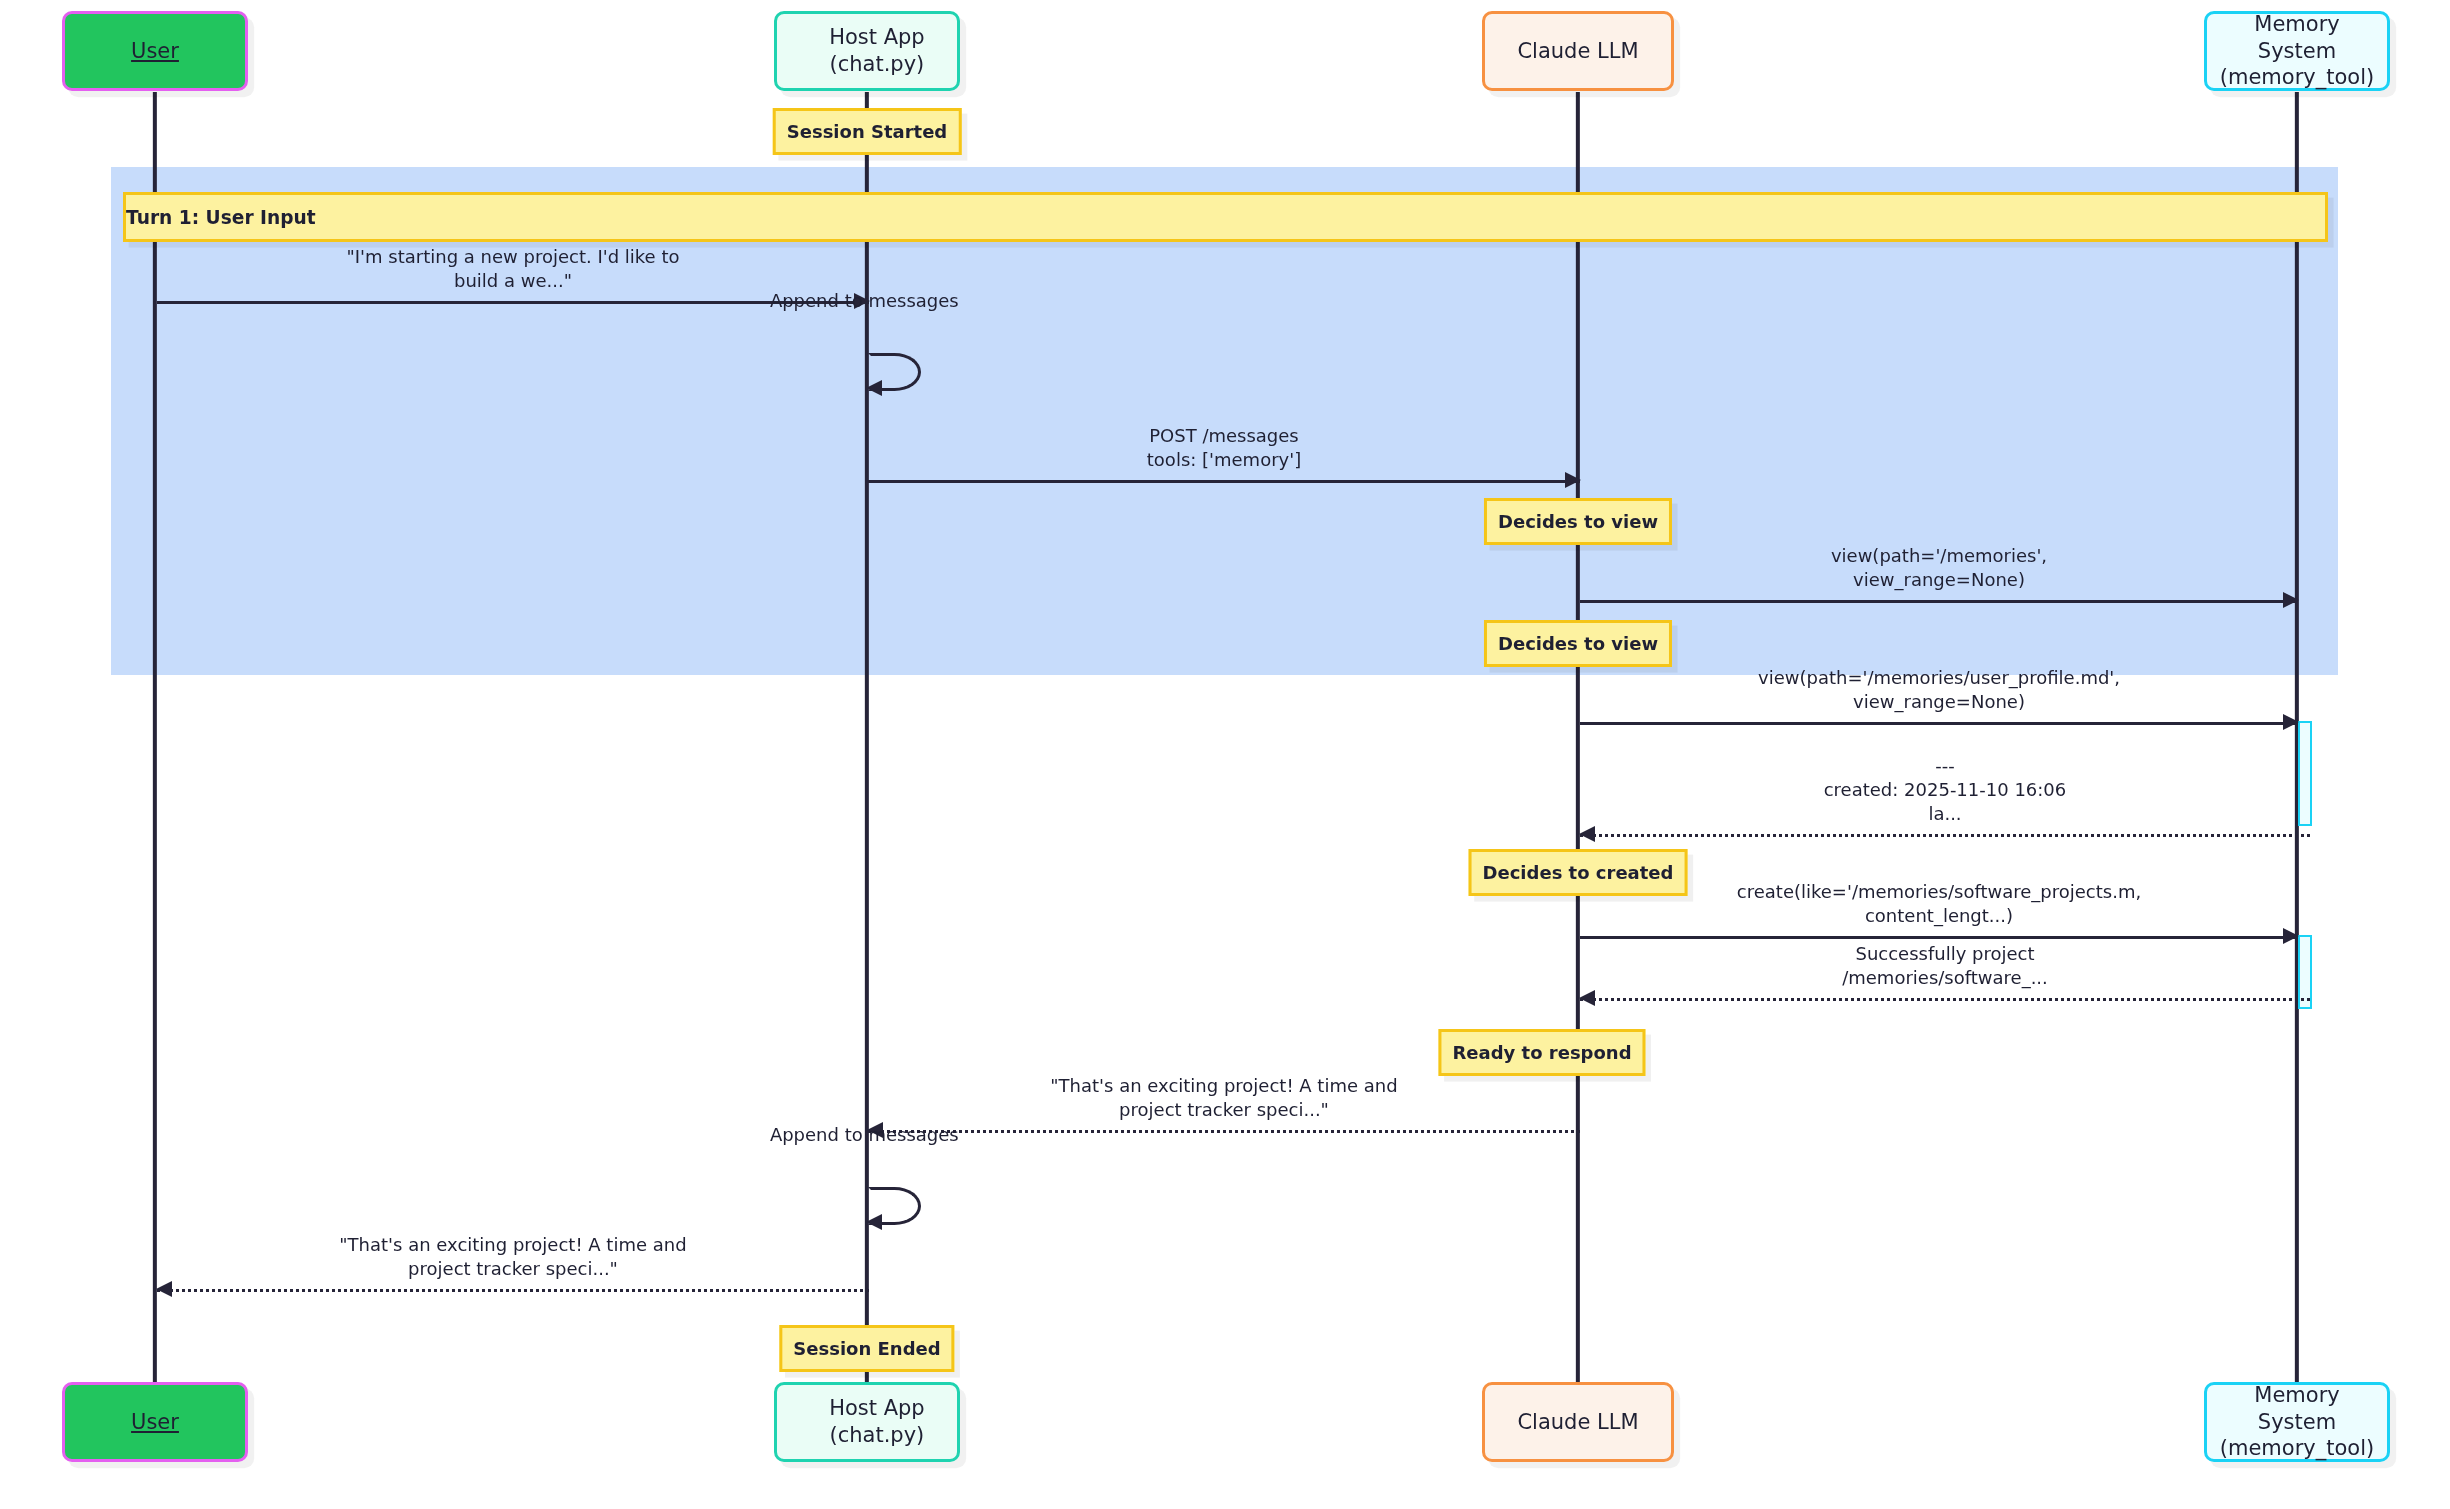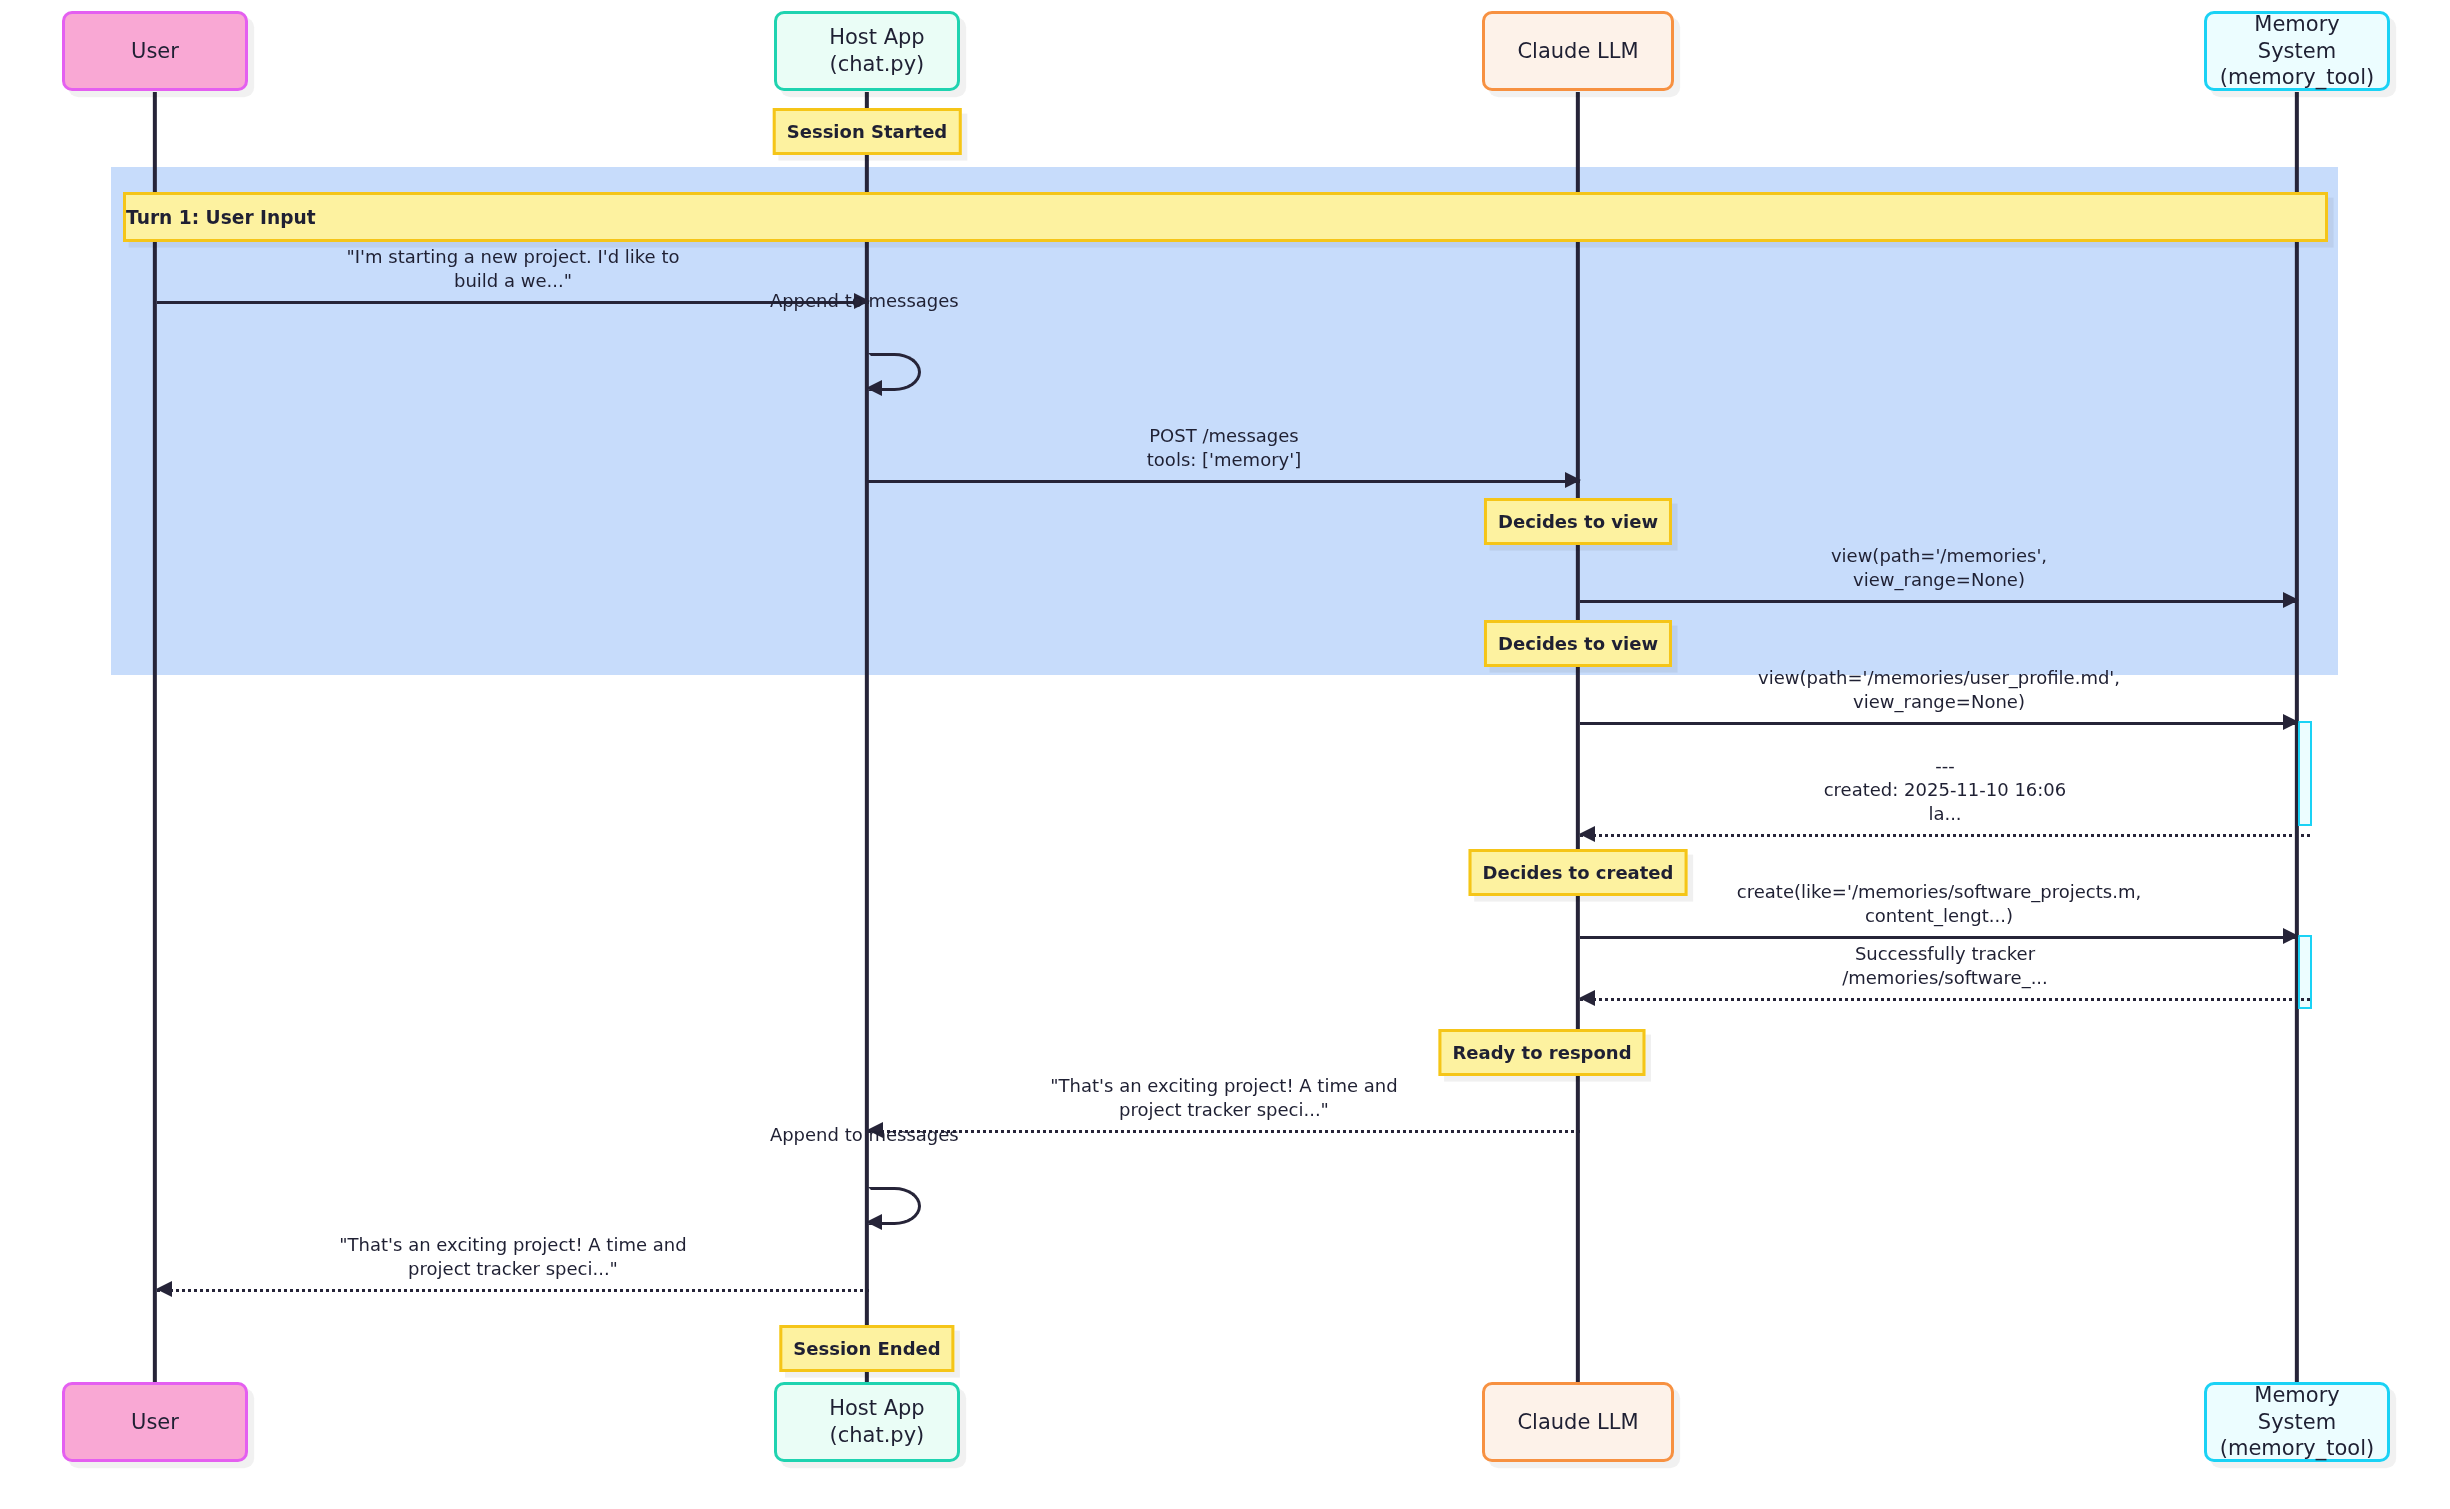--- a/index.html
+++ b/index.html
@@ -37,21 +37,21 @@
     align-items: center;
     justify-content: center;
     text-align: center;
     font-size: 21px;
     line-height: 1.28;
     color: #1f2033;
     box-shadow: 6.2px 6.2px 0 0 rgba(0,0,0,0.055);
     white-space: pre-line;
     padding: 2.5px 6.2px;
   }
-  .actor-user    { background: #f9a8d4; border: 3.7px solid #e45ff0; }
+  .actor-user    { background: #22c55e; border: 3.7px solid #e45ff0; text-decoration: underline; }
   .actor-host    { background: #eafdf6; border: 3.7px solid #1fd3b0; padding-left: 26px; }
   .actor-claude  { background: #fdf2e9; border: 3.7px solid #f79141; }
   .actor-memory  { background: #ecfdff; border: 3.7px solid #1ad2f5; }
 
   
   .turn-block {
     position: absolute;
     background: #c7dcfb;
   }
   .turn-banner {
@@ -280,21 +280,21 @@
 
   <div class="msg to-right" style="left:1580px; top:936px; width:718px;">
     <div class="line"></div>
     <div class="head"></div>
     <div class="label">create(like='/memories/software_projects.m, content_lengt...)</div>
   </div>
 
   <div class="msg to-left dotted" style="left:1580px; top:998px; width:730px;">
     <div class="line"></div>
     <div class="head"></div>
-    <div class="label">Successfully tracker /memories/software_...</div>
+    <div class="label">Successfully project /memories/software_...</div>
   </div>
 
   <div class="note" style="left:1542px; top:1029px; height:47px;">
     <span>Ready to respond</span>
   </div>
 
   <div class="msg to-left dotted" style="left:868px; top:1130px; width:712px;">
     <div class="line"></div>
     <div class="head"></div>
     <div class="label">"That's an exciting project! A time and project tracker speci..."</div>

